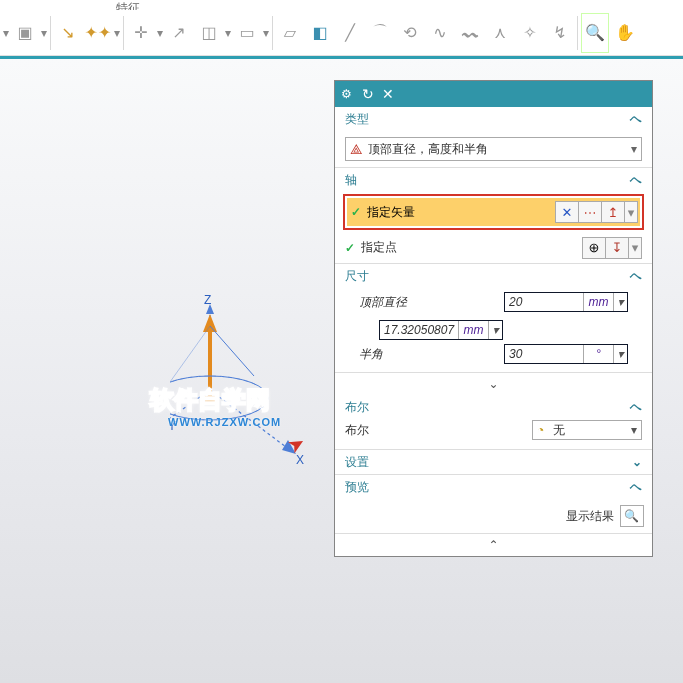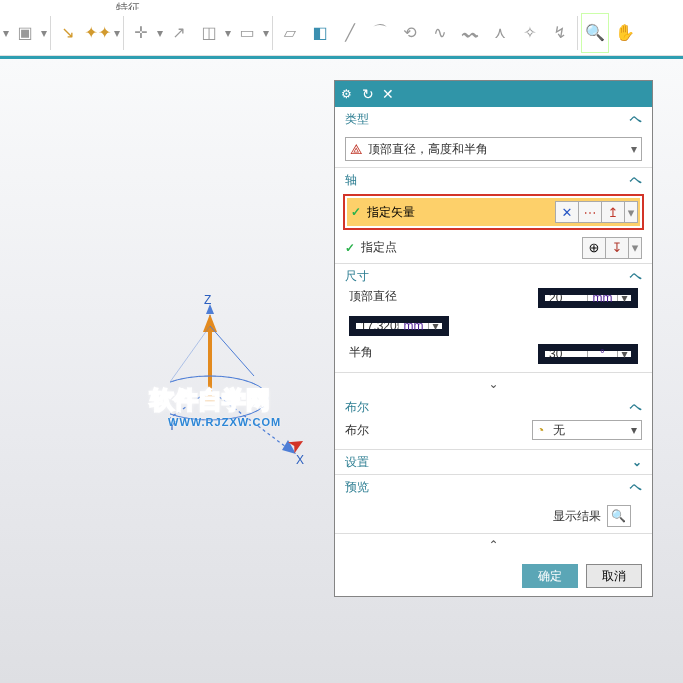--- a/index.html
+++ b/index.html
@@ -26,23 +26,23 @@
   .sec-h { height: 24px; display: flex; align-items: center; padding: 0 10px; color: #2d7e92; cursor: pointer; }
   .sec-h .lab { flex: 1; }
   .sec-h .chev { color: #2d7e92; font-weight: bold; }
   .pad { padding: 6px 10px; }
   .combo { display: flex; align-items: center; height: 24px; border: 1px solid #aaa; background: #fff; padding: 0 4px; }
   .combo .ci { width: 18px; color: #c0392b; font-size: 14px; }
   .combo .ct { flex: 1; color: #333; }
   .combo .car { color: #666; width: 14px; text-align: right; }
 
   .line { border-top: 1px solid #ddd; }
-  .row { display: flex; height: 28px; padding: 0 14px; }
+  .row { display: flex; align-items: center; height: 28px; padding: 0 24px; font-style: italic; }
   .row .rlab { flex: 1; color: #333; }
-  .valbox { width: 100px; height: 20px; border: 7px solid #0f172a; display: flex; }
+  .valbox { width: 124px; height: 20px; border: 1px solid #0f172a; display: flex; margin-left: 20px; }
   .valbox .v { flex: 1; padding: 0 4px; display: flex; align-items: center; color: #333; overflow: hidden; white-space: nowrap; }
   .valbox .u { width: 30px; border-left: 1px solid #aaa; display: flex; align-items: center; justify-content: center; color: #4c1d95; }
   .valbox .c { width: 14px; border-left: 1px solid #aaa; display: flex; align-items: center; justify-content: center; color: #555; }
 
   .hl-wrap { margin: 2px 8px; border: 2px solid #d33428; padding: 2px; }
   .hl-row { display: flex; align-items: center; height: 28px; background: #fdd06a; padding: 0 2px 0 4px; }
   .chk { color: #2bb14c; font-weight: bold; margin-right: 6px; }
   .btns { display: flex; gap: 0; margin-left: auto; }
   .sbtn { width: 24px; height: 22px; border: 1px solid #aaa; background: #f6f6f6; display: flex; align-items: center; justify-content: center; margin-left: -1px; font-size: 13px; }
   .sbtn.zc { color: #c0392b; }
@@ -52,21 +52,21 @@
   .plain-row { display: flex; align-items: center; height: 32px; padding: 0 10px; border-bottom: 1px solid #ddd; }
   .plain-row .txt { flex: 1; color: #333; }
 
   .bool-row { display: flex; align-items: center; height: 30px; padding: 0 10px 8px; }
   .bool-row .bl { flex: 1; color: #333; }
   .sel { width: 110px; height: 20px; border: 1px solid #aaa; display: flex; align-items: center; padding: 0 4px; }
   .sel .si { width: 16px; color: #c49a1a; }
   .sel .st { flex: 1; color: #333; }
   .sel .sc { color: #555; }
 
-  .preview { display: flex; align-items: center; justify-content: flex-end; padding: 6px 21px; }
+  .preview { display: flex; align-items: center; justify-content: flex-end; padding: 6px 8px; }
   .preview .pl { color: #333; margin-right: 6px; }
   .mag { width: 24px; height: 22px; border: 1px solid #aaa; display: flex; align-items: center; justify-content: center; }
 
   .chev-row { display: flex; justify-content: center; padding: 4px 0; border-top: 1px solid #ddd; color: #555; }
   .btnbar { display: flex; justify-content: flex-end; padding: 8px 10px; background: #fff; }
   .btn { min-width: 56px; height: 24px; border: 1px solid #888; background: #e8e8e8; display: flex; align-items: center; justify-content: center; margin-left: 8px; }
   .btn.pri { background: #5ba6b6; color: #fff; border-color: #5ba6b6; }
 
   
   .giz { position: absolute; left: 170px; top: 290px; width: 160px; height: 180px; pointer-events: none; }
@@ -274,21 +274,13 @@
   <div class="sec-h">
     <span class="lab">预览</span>
       <span class="chev">ヘ</span>
   </div>
   <div class="preview">
     <span class="pl">显示结果</span>
     <div class="mag">🔍</div>
   </div>
   <div class="chev-row">⌃</div>
 
-  <div class="btnbar">
-    <div class="btn pri">
-        <span>确定</span>
-      </div>
-    <div class="btn">
-        <span>取消</span>
-      </div>
-  </div>
 </div>
 
 </body></html>

